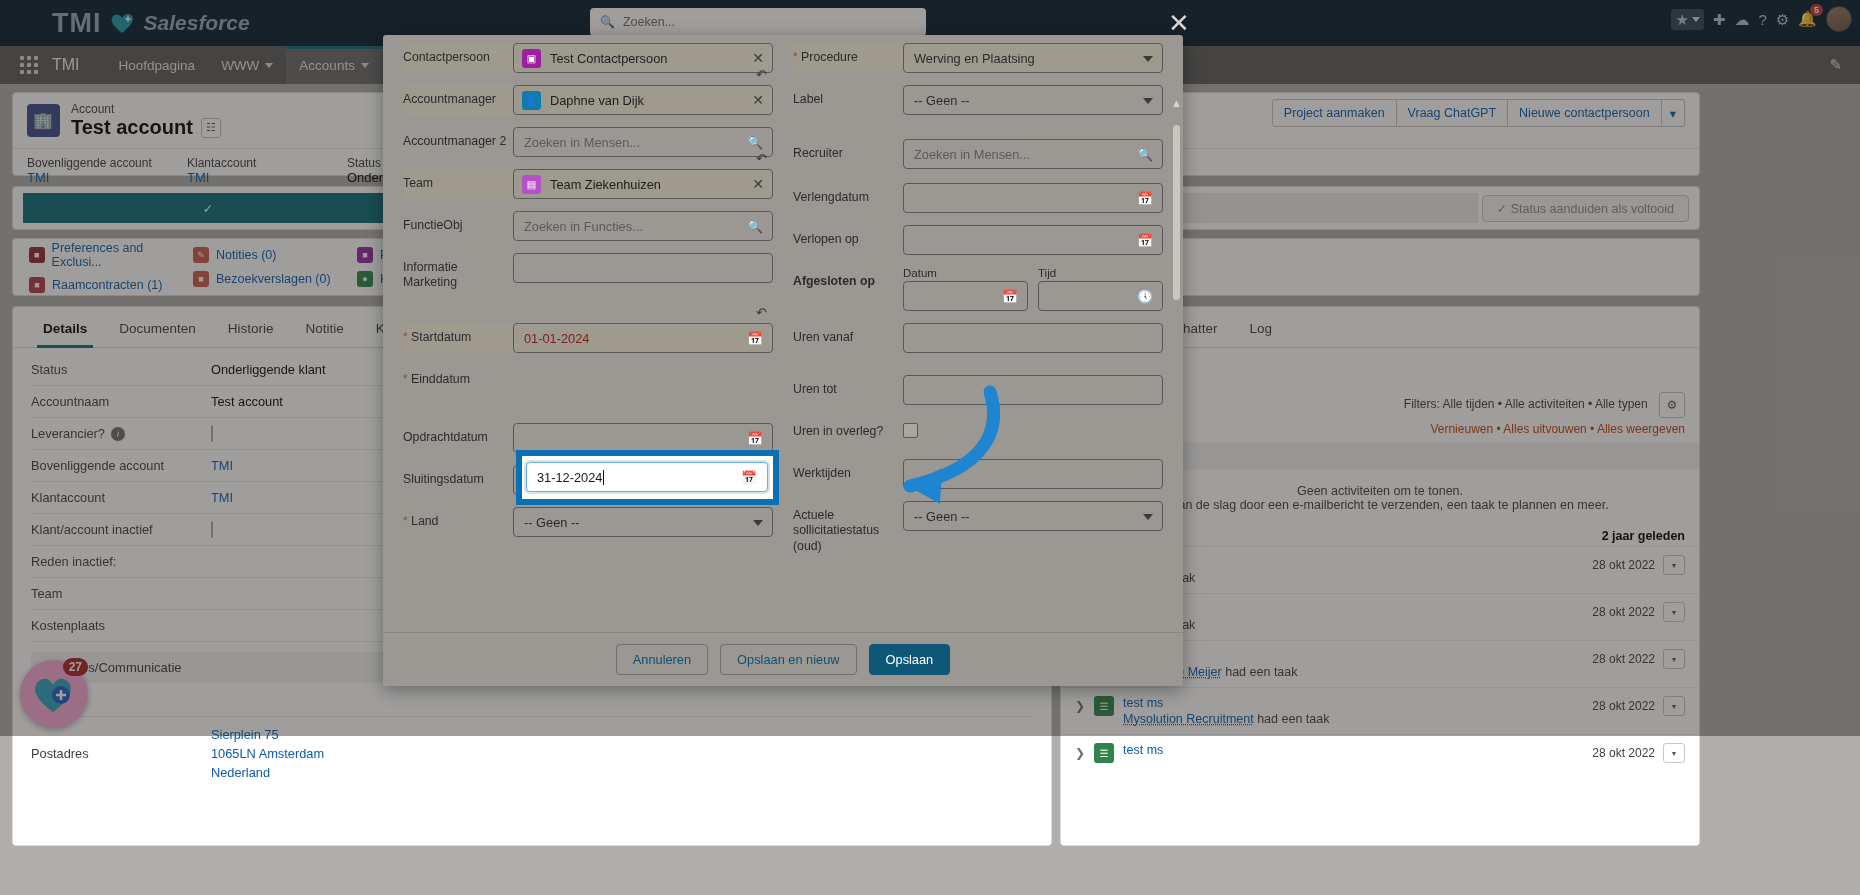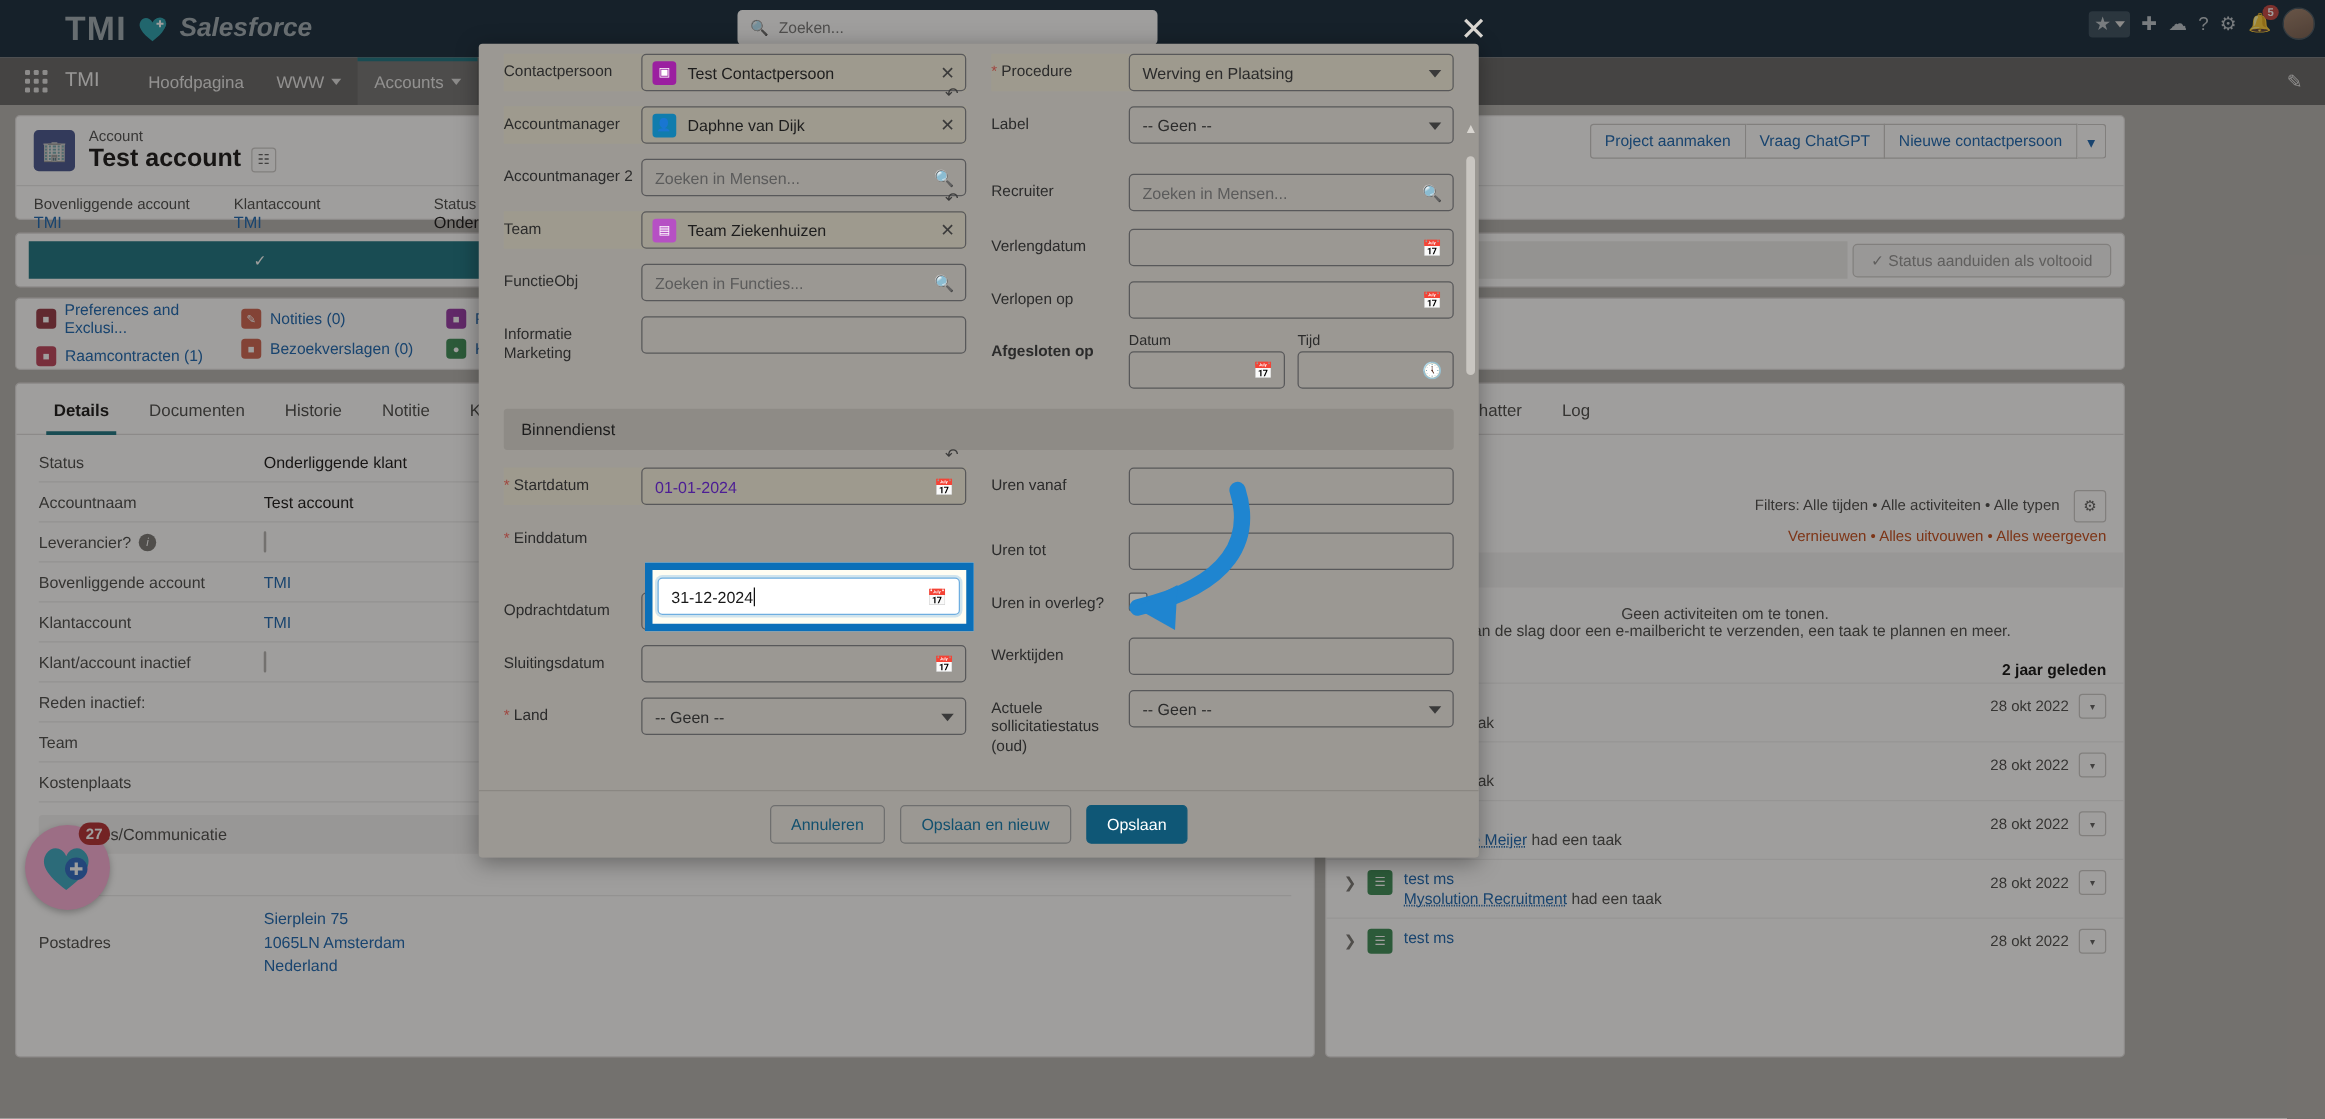--- a/index.html
+++ b/index.html
@@ -2,21 +2,21 @@
 <html><head>
 <meta charset="utf-8">
 <style>
   * { box-sizing: border-box; margin: 0; padding: 0; }
   html, body {
     width: 1860px; height: 895px;
     font-family: "Liberation Sans", sans-serif;
     overflow: hidden;
     background: #f3f2f2;
   }
-  #root { position: relative; width: 1860px; height: 895px; }
+  #root { position: relative; width: 1860px; height: 736px; }
 
   
   .app { position:absolute; inset:0; }
 
   .topbar {
     position:absolute; top:0; left:0; width:1860px; height:46px;
     background:#061c2e; display:flex; align-items:center;
   }
   .brand { display:flex; align-items:center; gap:7px; margin-left:52px; }
   .brand-tmi {
@@ -207,21 +207,21 @@
   .mcol { width:380px; }
   .fld { display:flex; align-items:flex-start; margin-bottom:12px; min-height:30px; }
   .fld .flabel {
     width:110px; font-size:12.3px; color:#2b2b2b; padding-top:7px; line-height:1.25;
     flex:0 0 110px;
   }
   .fld .flabel .req { color:#a0453f; font-size:12px; }
   .fld .fctrl { flex:1; position:relative; }
   .inp {
     width:100%; height:30px; border:1px solid #58585a; border-radius:4px;
-    background:transparent; font-size:12.8px; color:#4c1d95;
+    background:transparent; font-size:12.8px; color:#7f1d1d;
     padding:0 30px 0 10px; display:flex; align-items:center;
   }
   .inp.ph { color:#5b5b5b; }
   .inp.ta { height:48px; align-items:flex-start; padding-top:6px; }
   .pill {
     width:100%; height:30px; border:1px solid #58585a; border-radius:4px;
     display:flex; align-items:center; padding:0 8px; gap:9px; background:transparent;
   }
   .pill .tok-ic { width:19px;height:19px;border-radius:3px;display:flex;align-items:center;
     justify-content:center;color:#fff;font-size:10px;flex:0 0 19px; }
@@ -767,21 +767,20 @@
                     <div class="inp"></div>
                     <span class="ctrl-ic">🕔</span>
                   </div>
                 </div>
               </div>
             </div>
           </div>
         </div>
       </div>
 
-      <div class="sec-band">Binnendienst</div>
 
       <div class="mrow">
         <div class="mcol">
 
           <div class="fld shade" style="position:relative">
             <div class="flabel">
               <span class="req">*</span>
               <span>Startdatum</span>
             </div>
             <div class="fctrl">

